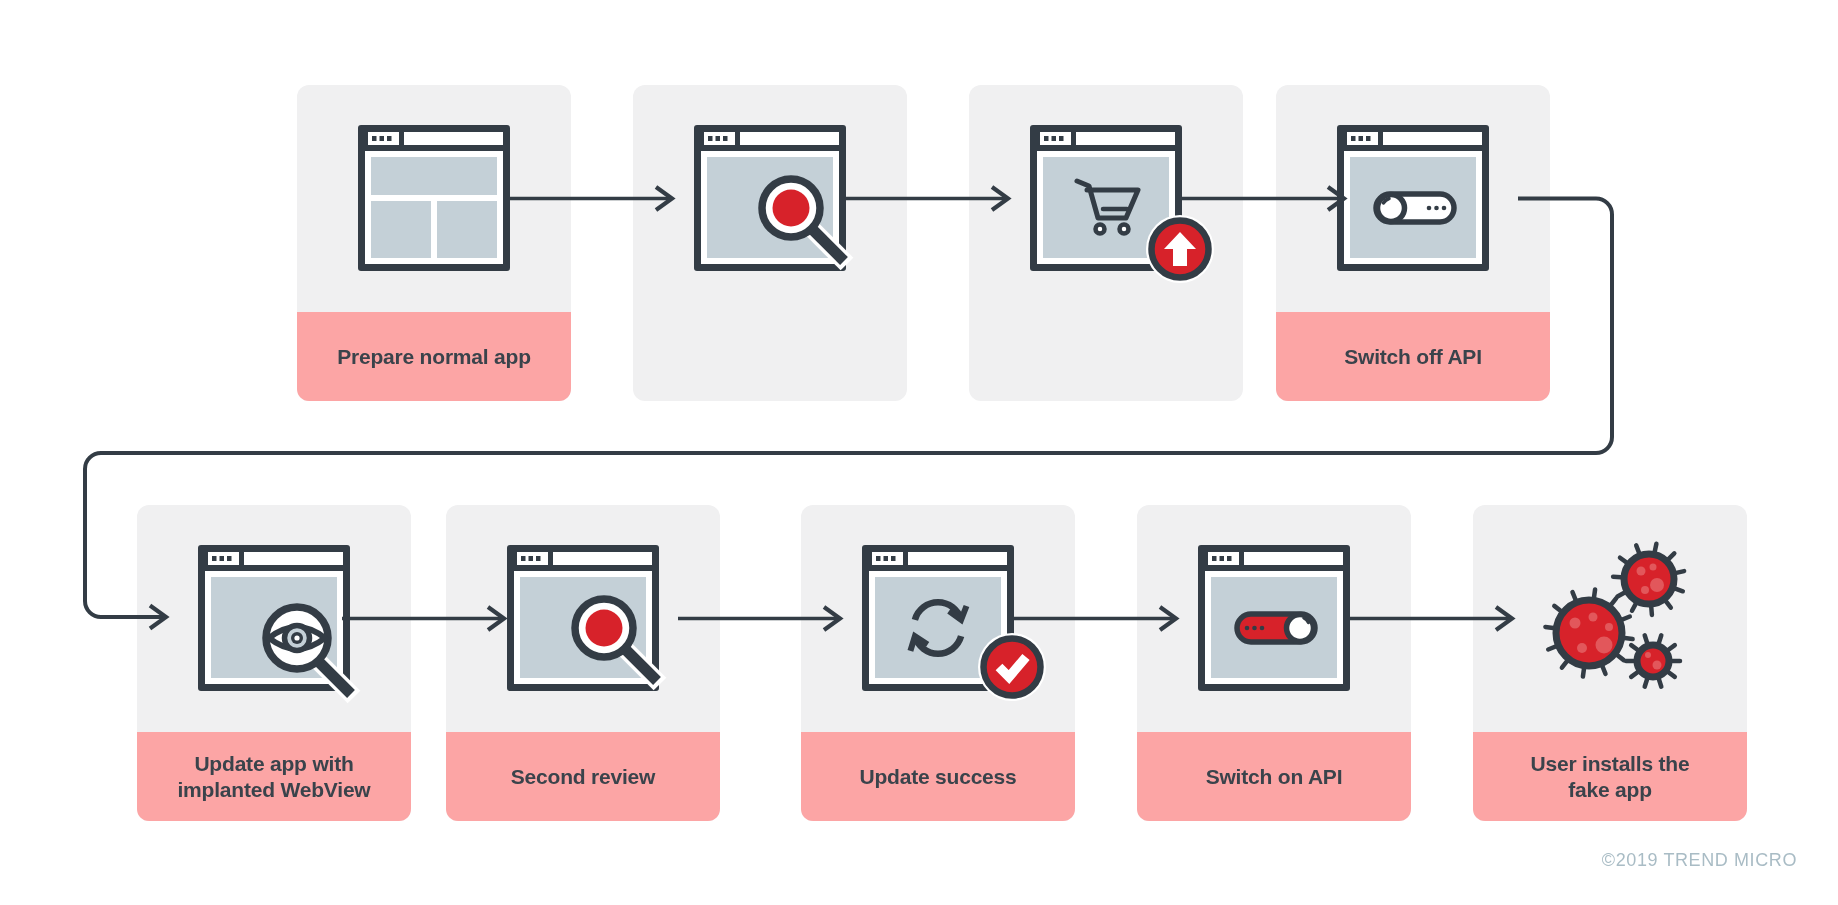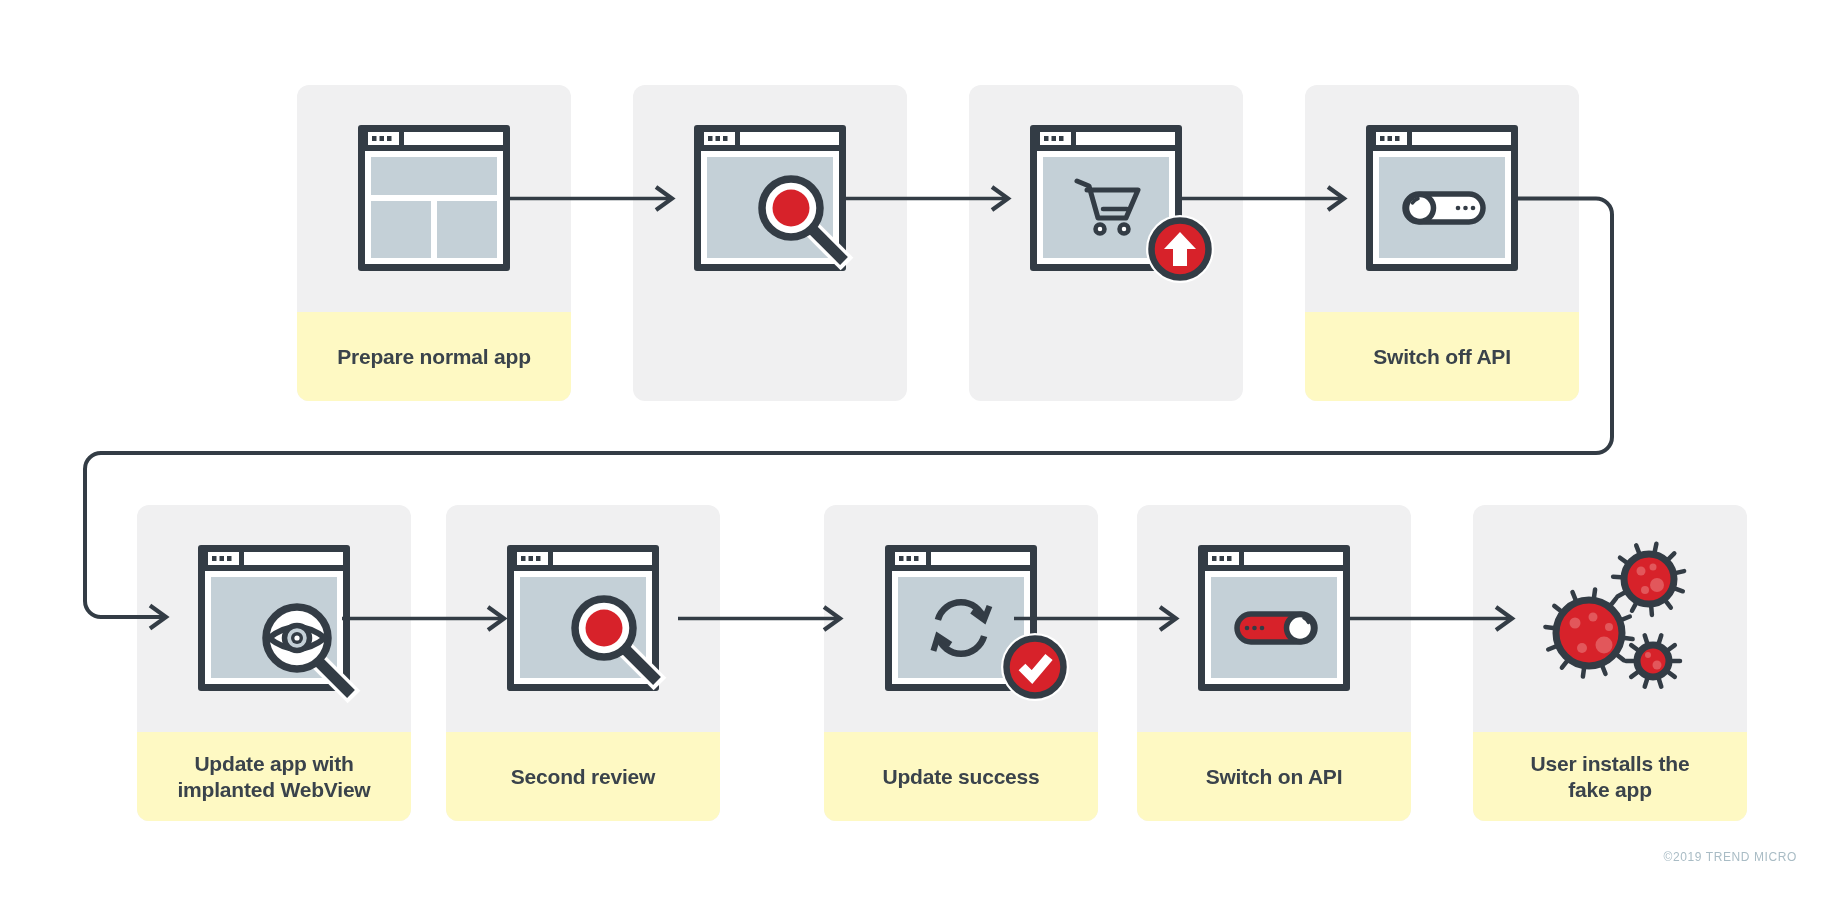--- a/index.html
+++ b/index.html
@@ -9,29 +9,29 @@
   }
   #arrows{position:absolute;left:0;top:0;z-index:5;pointer-events:none;}
   .card{
     position:absolute;width:274px;height:316px;border-radius:12px;
     background:#f0f0f1;z-index:1;
   }
   .icon-area{position:absolute;left:0;top:0;width:274px;height:227px;}
   .icon-area svg{position:absolute;overflow:visible;}
   .label-strip{
     position:absolute;left:0;top:227px;width:274px;height:89px;
-    background:#fef9c3;border-radius:0 0 12px 12px;
+    background:#fca5a5;border-radius:0 0 12px 12px;
     display:flex;align-items:center;justify-content:center;text-align:center;
   }
   .label{
     font-size:21px;font-weight:700;line-height:1.22;color:#3a434b;
     max-width:196px;letter-spacing:-0.2px;
   }
   .copyright{
-    position:absolute;right:41px;top:850px;font-size:12px;letter-spacing:0.6px;
+    position:absolute;right:41px;top:850px;font-size:18px;letter-spacing:0.6px;
     color:#a9bcc5;
   }
 </style>
 </head>
 <body>
 
 <div class="canvas">
   <svg id="arrows" width="1838" height="905">
       <g>
         <line x1="510" y1="198.5" x2="669" y2="198.5" stroke="#333c45" stroke-width="3.6"></line>
@@ -118,21 +118,21 @@
             <polyline points="47,56 59,61 68,93 96,93 108,65 57,65" fill="none" stroke="#333c45" stroke-width="5" stroke-linejoin="round" stroke-linecap="round"></polyline>
             <line x1="73" y1="84" x2="97" y2="84" stroke="#333c45" stroke-width="4.5" stroke-linecap="round"></line>
             <circle cx="70" cy="104" r="4.5" fill="#ffffff" stroke="#333c45" stroke-width="4.5"></circle>
             <circle cx="94" cy="104" r="4.5" fill="#ffffff" stroke="#333c45" stroke-width="4.5"></circle>
             <circle cx="150" cy="124" r="34" fill="#ffffff"></circle>
             <circle cx="150" cy="124" r="28.5" fill="#d7222a" stroke="#333c45" stroke-width="6.5"></circle>
             <polygon points="150,107 134,124 143,124 143,141 157,141 157,124 166,124" fill="#ffffff"></polygon>
           </svg>
         </div>
   </div>
-      <div class="card" style="left: 1305px; top: 85px;">
+      <div class="card" style="left: 1276px; top: 85px;">
     <div class="icon-area">
           <svg width="152" height="146" viewBox="0 0 152 146" style="left: 61px; top: 40px;">
             <rect x="0" y="0" width="152" height="146" rx="3" fill="#333c45"></rect>
             <rect x="10" y="7" width="31" height="13" fill="#ffffff"></rect>
             <rect x="14" y="11" width="4.5" height="5" fill="#333c45"></rect>
             <rect x="21.5" y="11" width="4.5" height="5" fill="#333c45"></rect>
             <rect x="29" y="11" width="4.5" height="5" fill="#333c45"></rect>
             <rect x="46" y="7" width="99" height="13" fill="#ffffff"></rect>
             <rect x="7" y="26" width="138" height="113" fill="#ffffff"></rect>
             <rect x="13" y="32" width="126" height="101" fill="#c4d0d7"></rect>
@@ -186,21 +186,21 @@
             <line x1="117" y1="103" x2="153" y2="139" stroke="#ffffff" stroke-width="18"></line>
             <line x1="117" y1="103" x2="150" y2="136" stroke="#333c45" stroke-width="11"></line>
             <circle cx="97" cy="83" r="29" fill="#ffffff" stroke="#333c45" stroke-width="7.5"></circle>
             <circle cx="97" cy="83" r="18.5" fill="#d7222a"></circle>
           </svg>
         </div>
     <div class="label-strip">
       <span class="label">Second review</span>
     </div>
   </div>
-      <div class="card" style="left: 824px; top: 505px;">
+      <div class="card" style="left: 801px; top: 505px;">
     <div class="icon-area">
           <svg width="152" height="146" viewBox="0 0 152 146" style="left: 61px; top: 40px;">
             <rect x="0" y="0" width="152" height="146" rx="3" fill="#333c45"></rect>
             <rect x="10" y="7" width="31" height="13" fill="#ffffff"></rect>
             <rect x="14" y="11" width="4.5" height="5" fill="#333c45"></rect>
             <rect x="21.5" y="11" width="4.5" height="5" fill="#333c45"></rect>
             <rect x="29" y="11" width="4.5" height="5" fill="#333c45"></rect>
             <rect x="46" y="7" width="99" height="13" fill="#ffffff"></rect>
             <rect x="7" y="26" width="138" height="113" fill="#ffffff"></rect>
             <rect x="13" y="32" width="126" height="101" fill="#c4d0d7"></rect>

